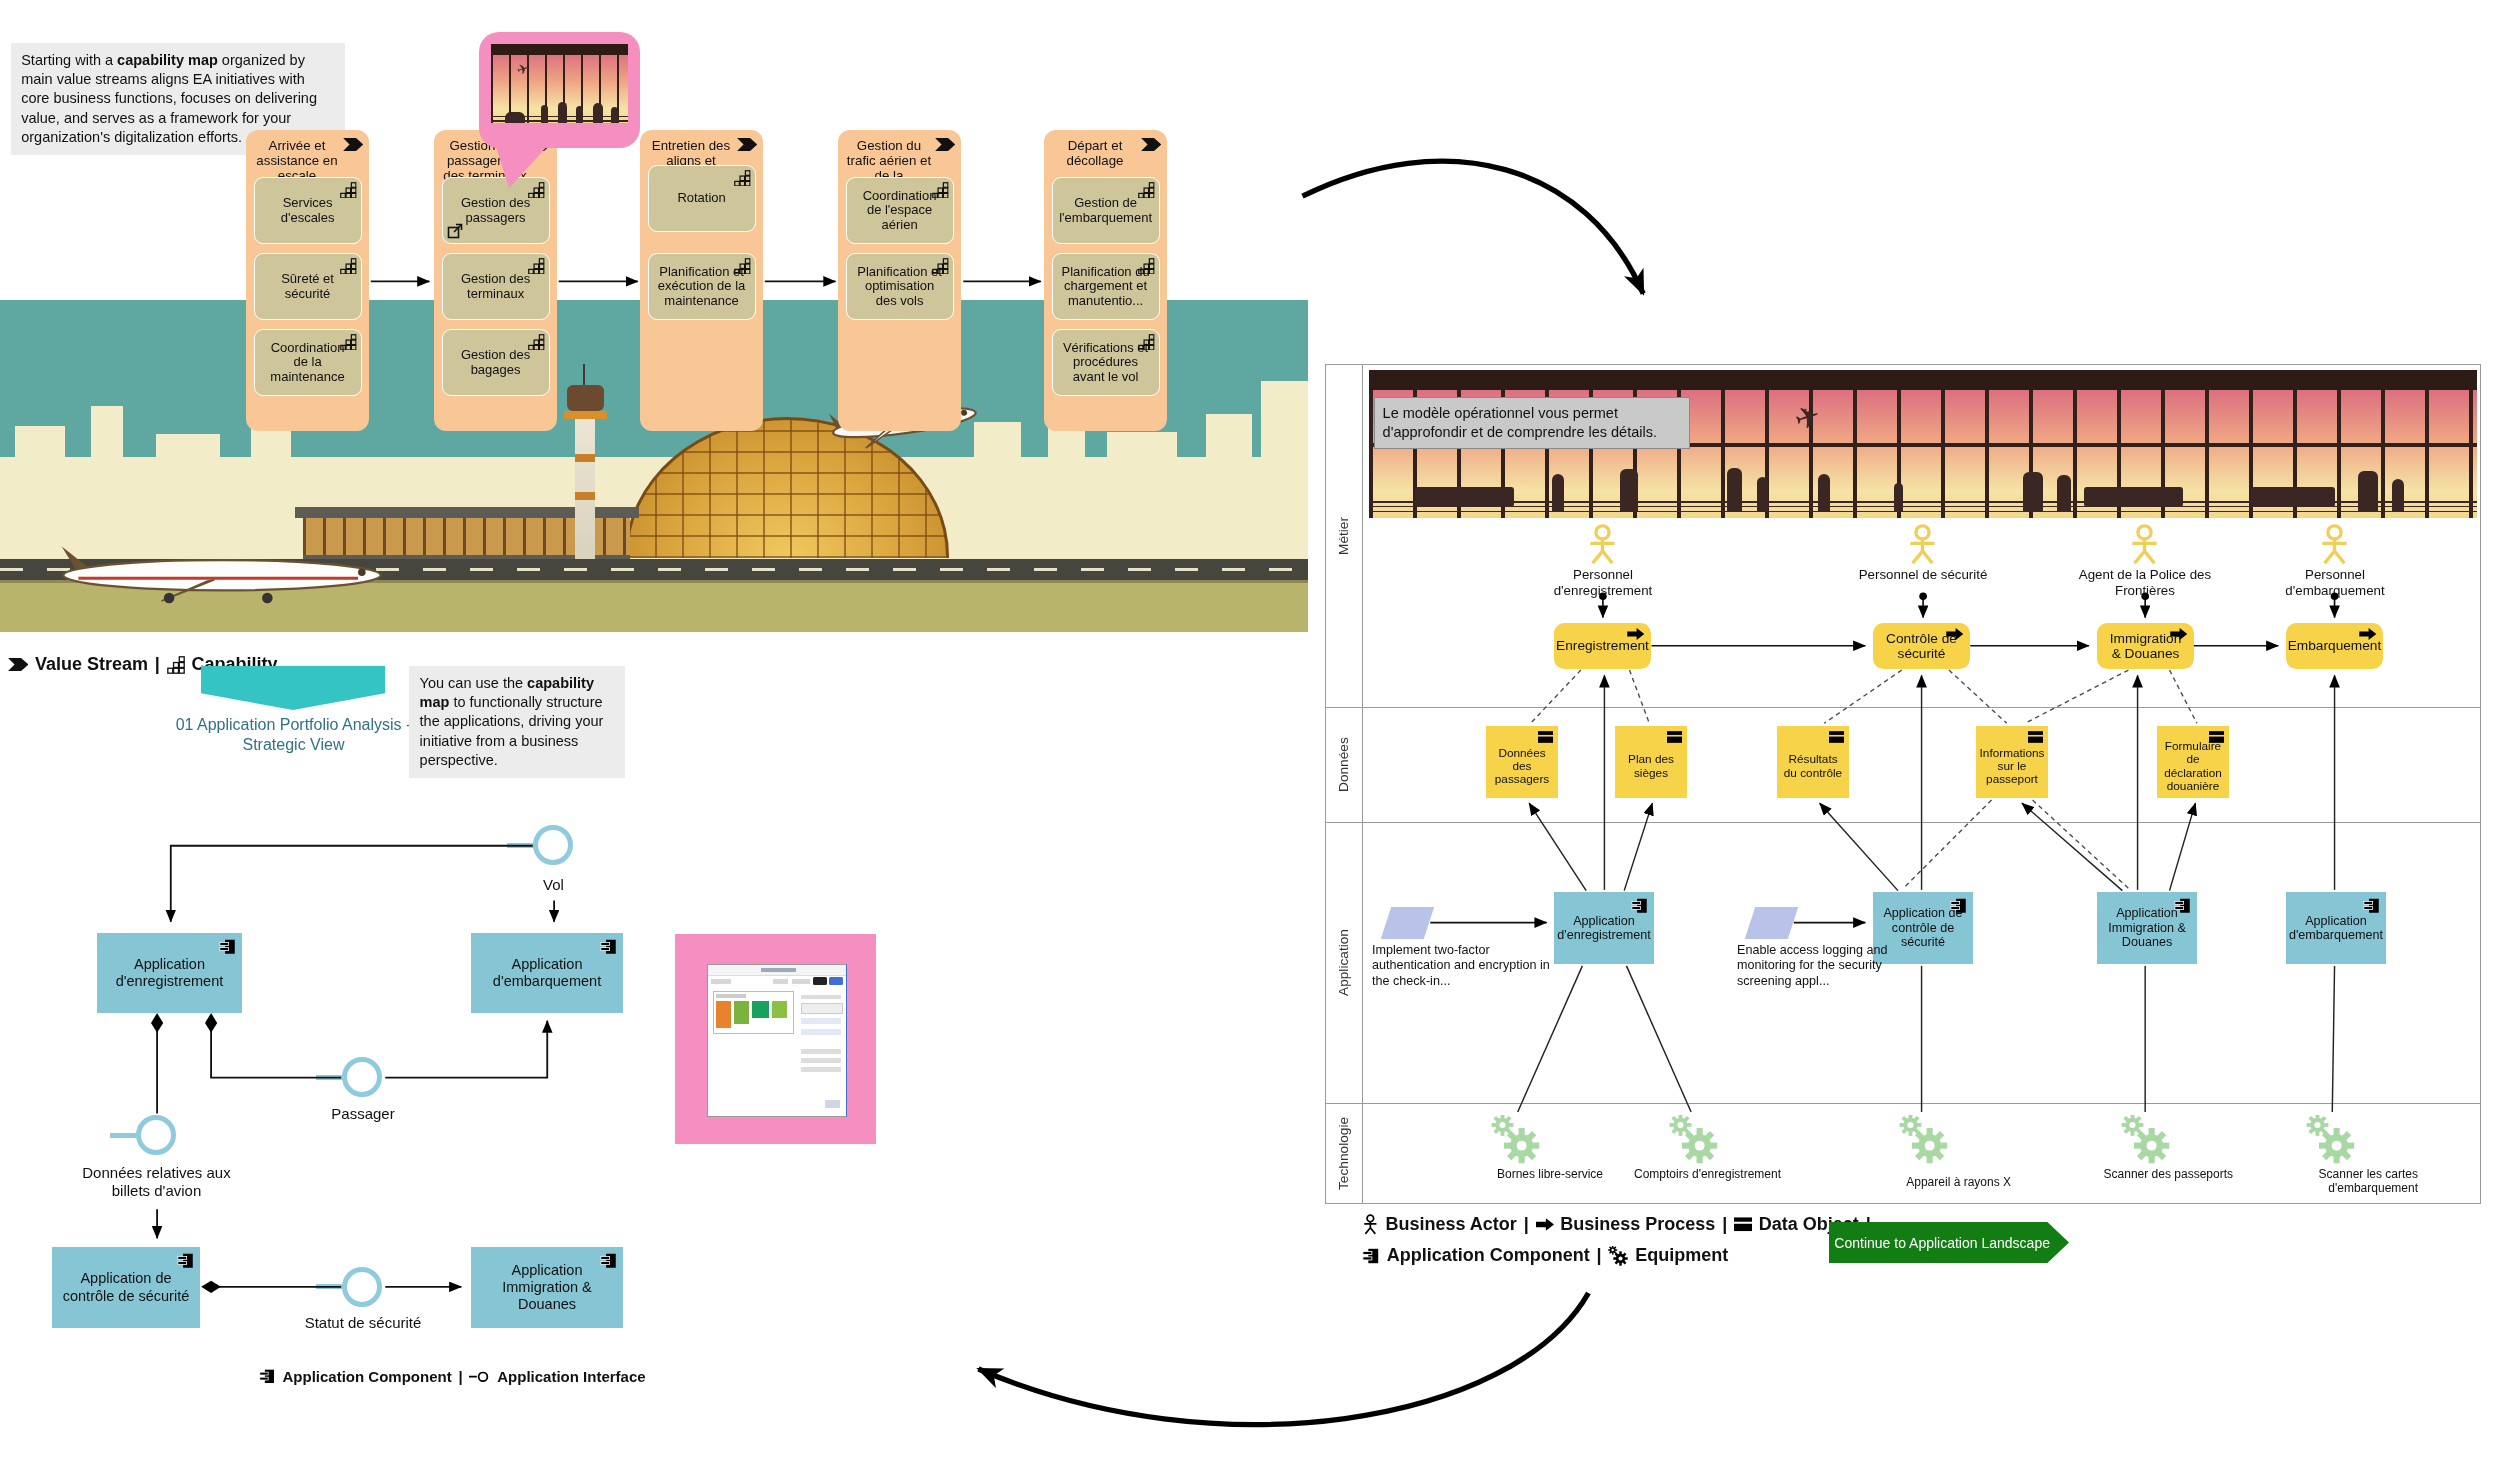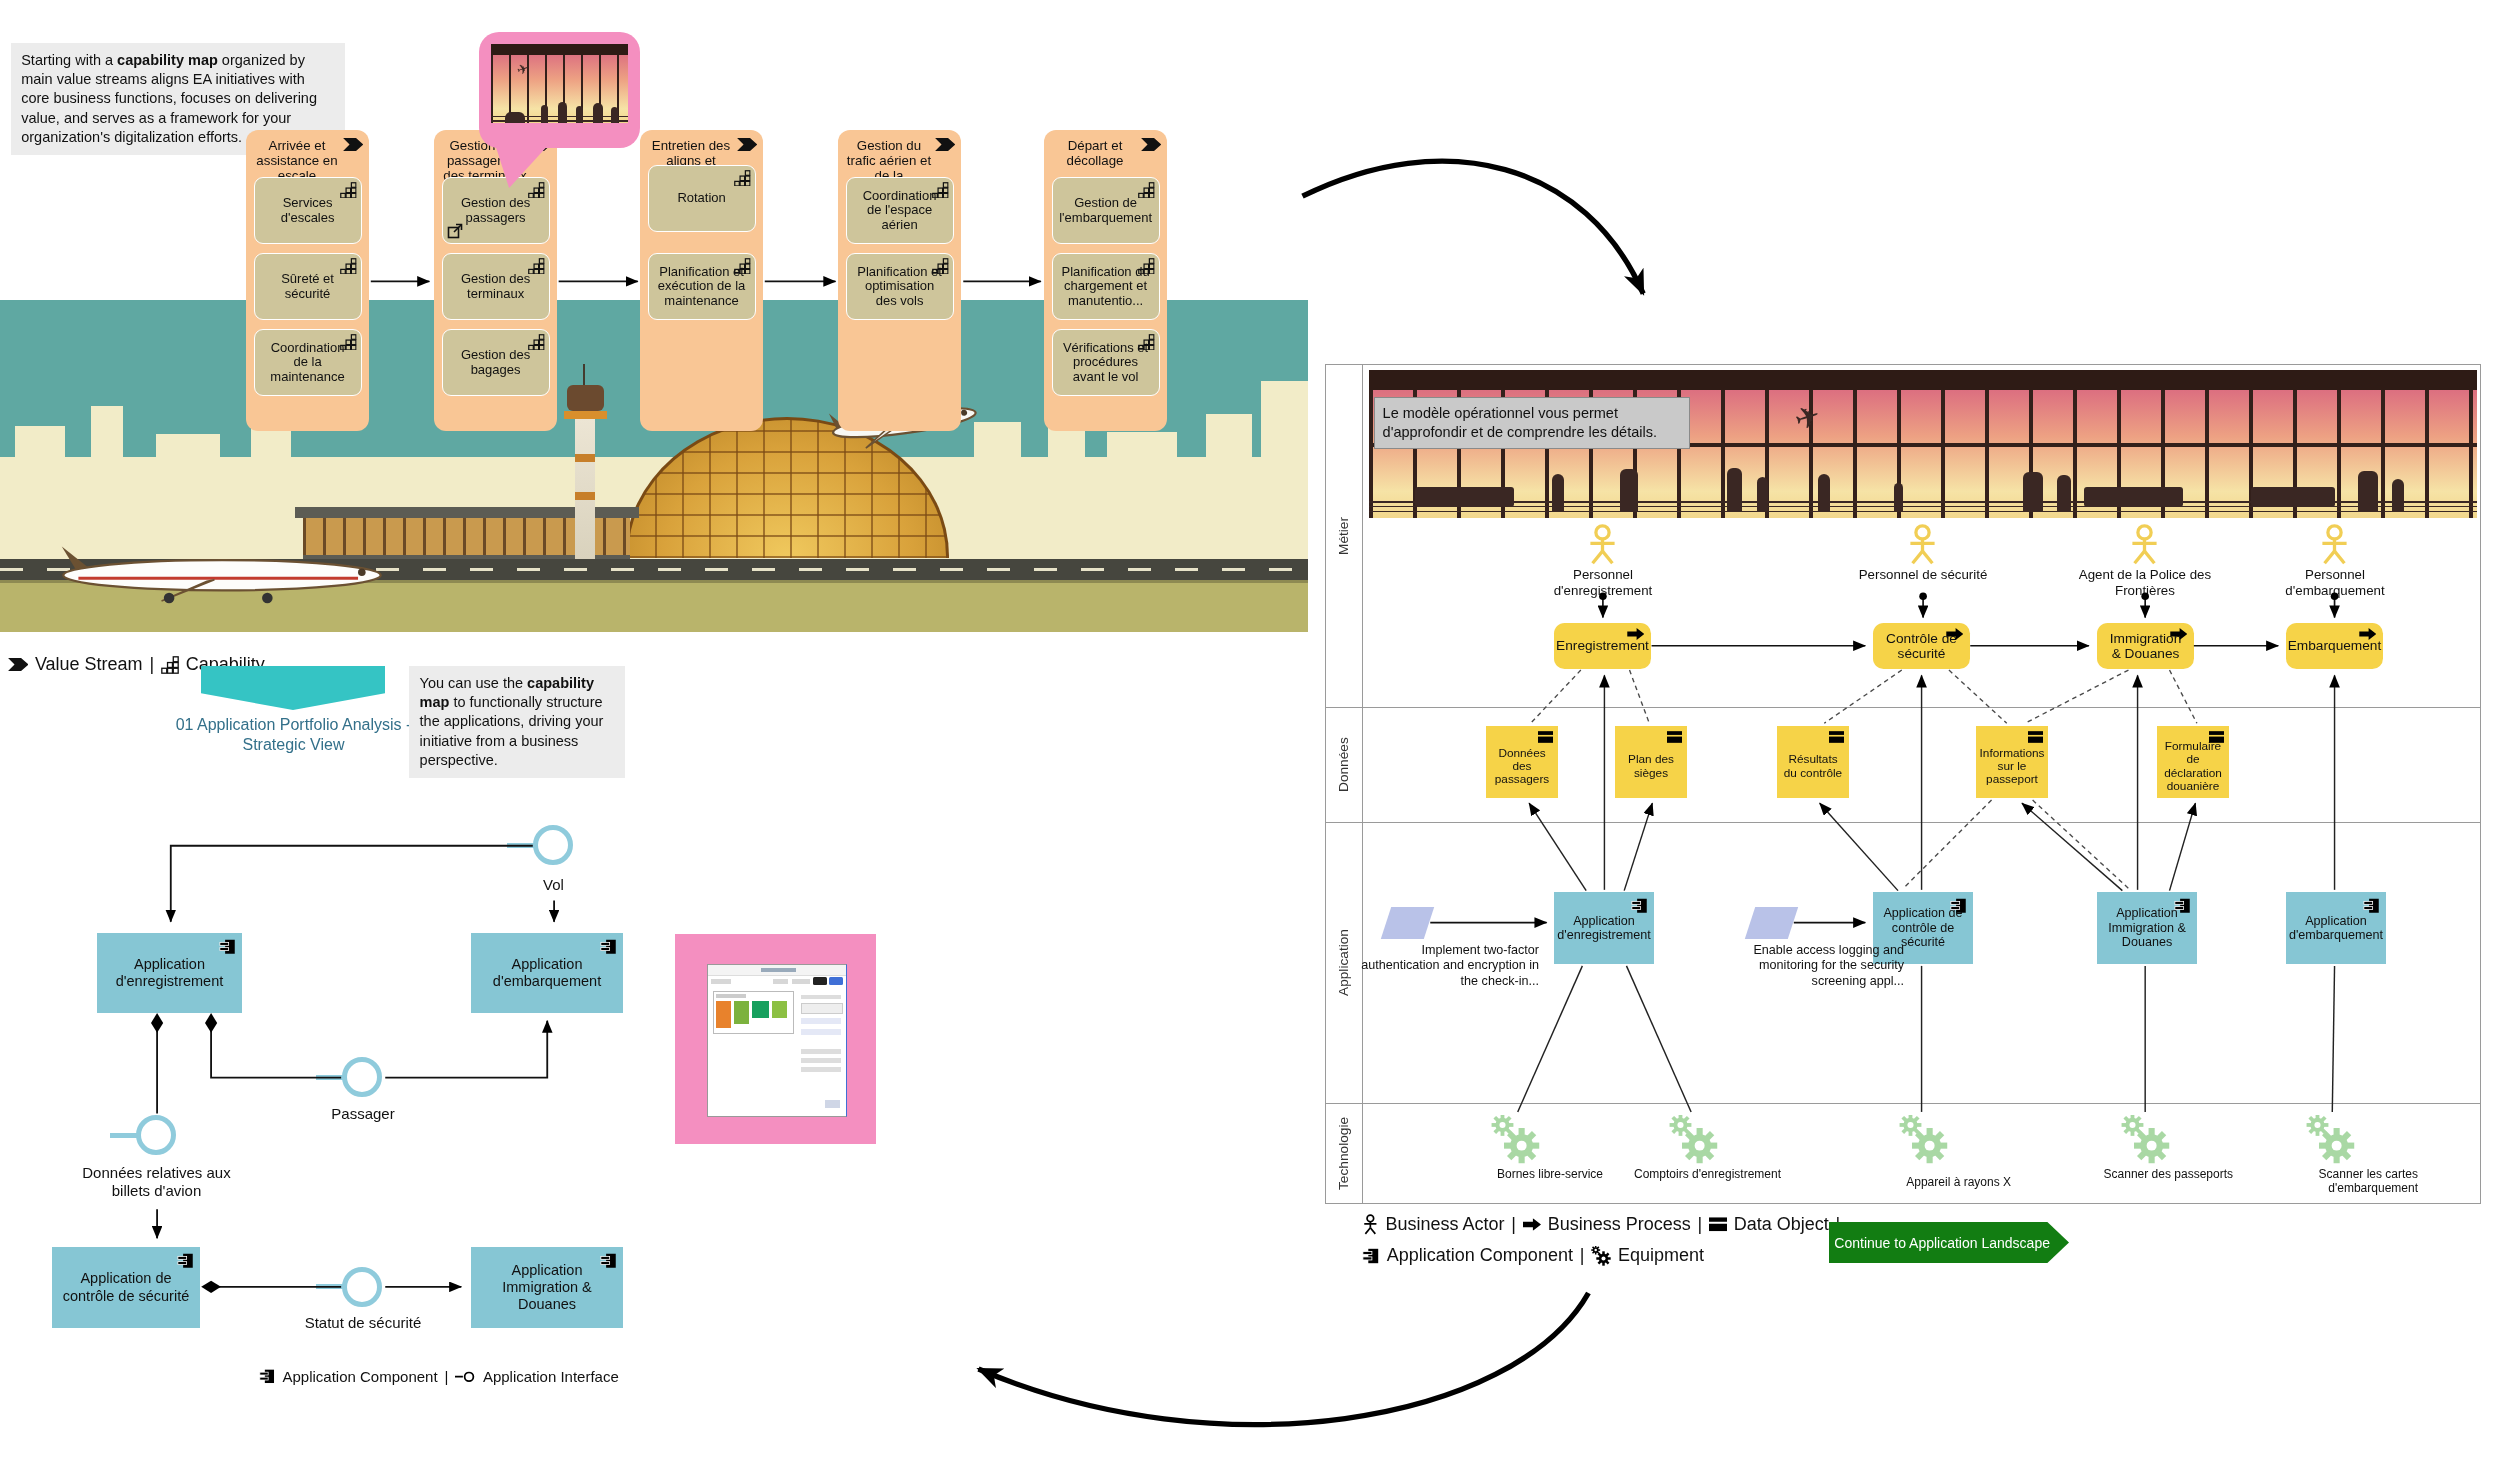--- a/index.html
+++ b/index.html
@@ -58,21 +58,21 @@
   .floor-lines{position:absolute;left:0;bottom:6px;width:100%;height:10.6px;
         background:repeating-linear-gradient(0deg,#3A2723 0 1.5px,transparent 1.5px 4.6px);}
   .plane-glyph{position:absolute;color:#3A2723;transform:rotate(-18deg);}
   
   .iface{position:absolute;width:30px;height:30px;border:5.3px solid #8FCBDC;border-radius:50%;background:#fff;}
   .stub{position:absolute;height:5.3px;background:#8FCBDC;}
   .comp-box{position:absolute;background:#86C6D4;display:flex;align-items:center;justify-content:center;
             text-align:center;font-size:14.5px;line-height:1.18;padding:6px 9px;box-sizing:border-box;}
   .comp-ic{position:absolute;top:5.3px;right:6px;width:17.5px;height:17.5px;color:#000;}
   .lbl{position:absolute;text-align:center;font-size:15px;line-height:1.2;}
-  .legend{position:absolute;display:flex;align-items:center;gap:6.8px;font-size:18px;white-space:nowrap;}
+  .legend{position:absolute;display:flex;align-items:center;gap:6.8px;font-size:18px;white-space:nowrap;font-weight:bold;}
   .legend.small{font-size:15px;}
   .legend svg{flex:none;}
   
   .teal-banner{position:absolute;left:201px;top:666px;width:184px;height:44px;background:#35C4C4;
                clip-path:polygon(0 0,100% 0,100% 62%,50% 100%,0 62%);}
   .view-link{position:absolute;left:164px;top:715px;width:259px;text-align:center;font-size:16px;
              line-height:1.22;color:#33708A;cursor:pointer;}
   
   .op-frame{position:absolute;left:1325px;top:364px;width:1156px;height:840px;border:1.1px solid #9A9A9A;box-sizing:border-box;}
   .hline{position:absolute;height:1.1px;background:#9A9A9A;}
@@ -86,21 +86,21 @@
   .proc{position:absolute;width:97px;height:46px;background:#F6D348;border-radius:10.6px;display:flex;
         align-items:center;justify-content:center;text-align:center;font-size:13.7px;line-height:1.1;
         padding:3px 7.6px;box-sizing:border-box;}
   .proc-ic{position:absolute;top:4.6px;right:6.8px;width:17.5px;height:12px;color:#000;}
   .dobj{position:absolute;width:72px;height:72px;background:#F6D348;display:flex;align-items:center;
         justify-content:center;text-align:center;font-size:11.8px;line-height:1.12;padding:13.7px 3.8px 4.6px;box-sizing:border-box;}
   .dobj-ic{position:absolute;top:5.3px;right:5.3px;width:15px;height:12px;color:#000;}
   .appbox{position:absolute;width:100px;height:72px;background:#86C6D4;display:flex;align-items:center;
           justify-content:center;text-align:center;font-size:12.6px;line-height:1.14;padding:7.6px 6px;box-sizing:border-box;}
   .pgram{position:absolute;width:43px;height:32px;background:#B9C2E8;transform:skewX(-18deg);}
-  .annot{position:absolute;width:183px;text-align:right;font-size:12.6px;line-height:1.22;}
+  .annot{position:absolute;width:183px;text-align:left;font-size:12.6px;line-height:1.22;margin-left:16px;}
   .gearw{position:absolute;width:49px;height:49px;color:#A9D8A4;}
   .tech-lbl{position:absolute;width:175px;text-align:right;font-size:12px;line-height:1.2;}
   .go-btn{position:absolute;left:1829px;top:1222px;width:240px;height:41px;background:#127D12;color:#fff;
           display:flex;align-items:center;justify-content:center;font-size:14px;
           clip-path:polygon(0 0,91% 0,100% 50%,91% 100%,0 100%);padding-right:13.7px;box-sizing:border-box;cursor:pointer;}
   
   .pink-square{position:absolute;left:675px;top:934px;width:201px;height:210px;background:#F48FC0;}
   .mini-win{position:absolute;left:32px;top:30px;width:138px;height:151px;background:#fff;border:0.8px solid #999;
             border-right:1.5px solid #3F6FD6;}
   .mw{position:absolute;}

